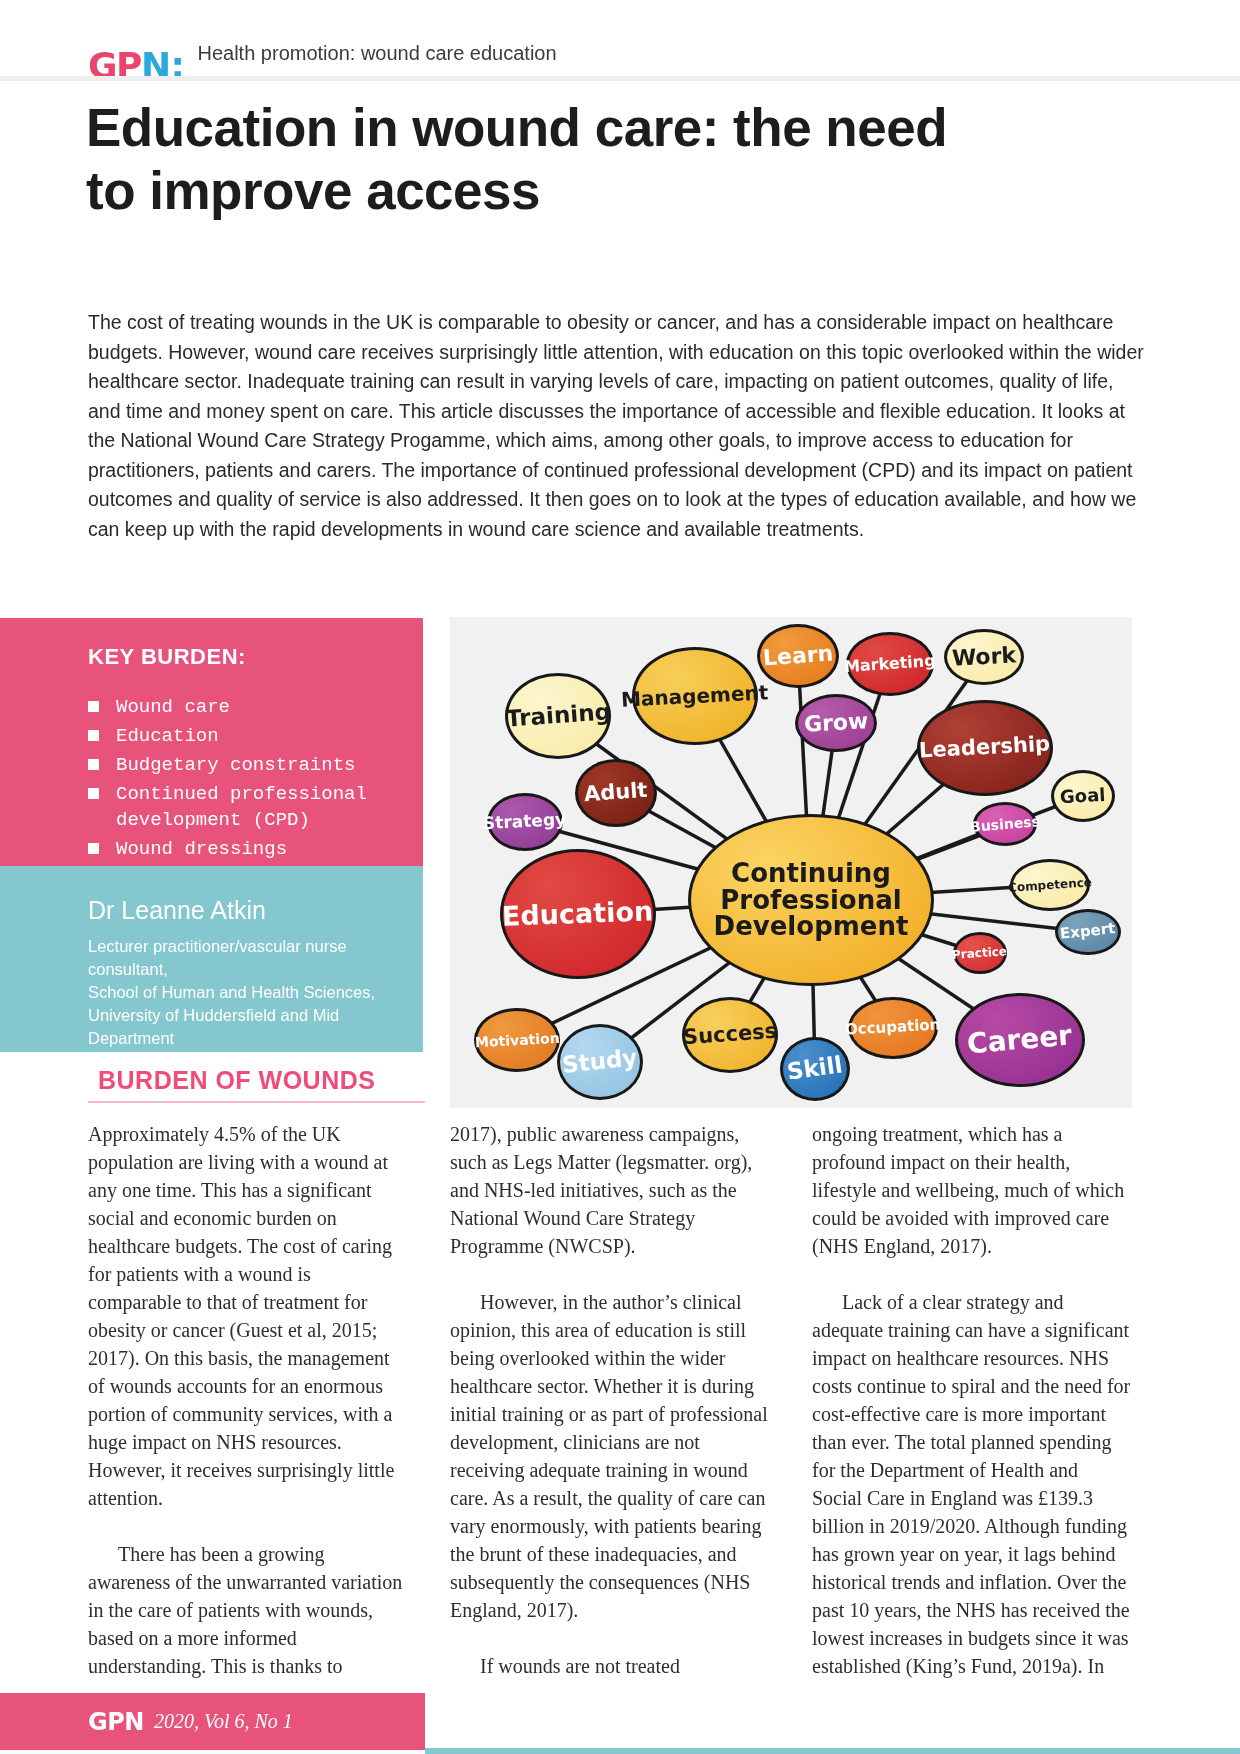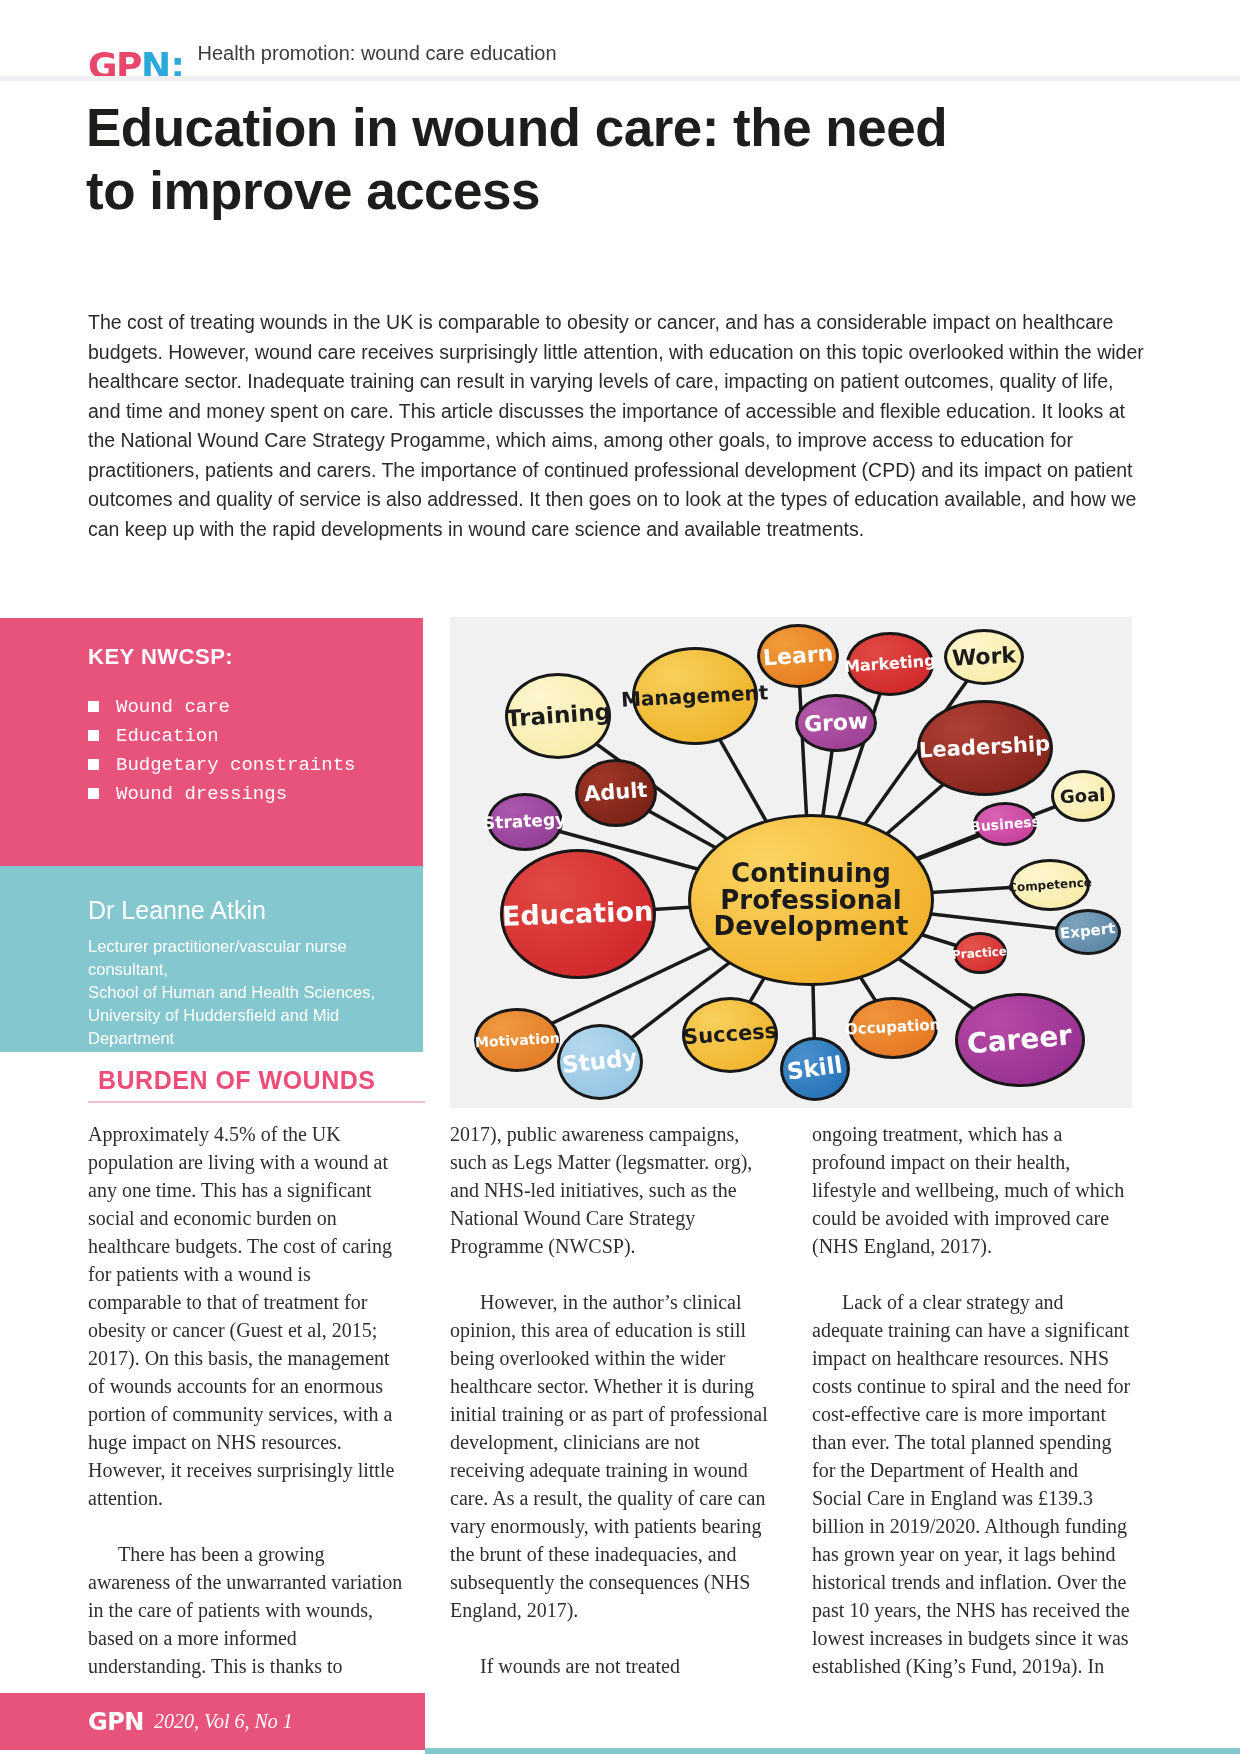--- a/index.html
+++ b/index.html
@@ -70,25 +70,26 @@
     <span class="header-topic">Health promotion: wound care education</span>
   </div>
   <div class="header-rule"></div>
 
   <h1 class="article-title">Education in wound care: the need
 to improve access</h1>
 
   <p class="intro">The cost of treating wounds in the UK is comparable to obesity or cancer, and has a considerable impact on healthcare budgets. However, wound care receives surprisingly little attention, with education on this topic overlooked within the wider healthcare sector. Inadequate training can result in varying levels of care, impacting on patient outcomes, quality of life, and time and money spent on care. This article discusses the importance of accessible and flexible education. It looks at the National Wound Care Strategy Progamme, which aims, among other goals, to improve access to education for practitioners, patients and carers. The importance of continued professional development (CPD) and its impact on patient outcomes and quality of service is also addressed. It then goes on to look at the types of education available, and how we can keep up with the rapid developments in wound care science and available treatments.</p>
 
   <div class="keywords-box">
-    <h2>KEY NWCSP:</h2>
+    <h2>KEY BURDEN:</h2>
     <ul>
       <li>Wound care</li>
       <li>Education</li>
       <li>Budgetary constraints</li>
+      <li>Continued professional development (CPD)</li>
       <li>Wound dressings</li>
     </ul>
   </div>
 
   <div class="author-box">
     <h3>Dr Leanne Atkin</h3>
     <p>Lecturer practitioner/vascular nurse consultant,
 School of Human and Health Sciences,
 University of Huddersfield and Mid Department
 NHS Trust</p>

